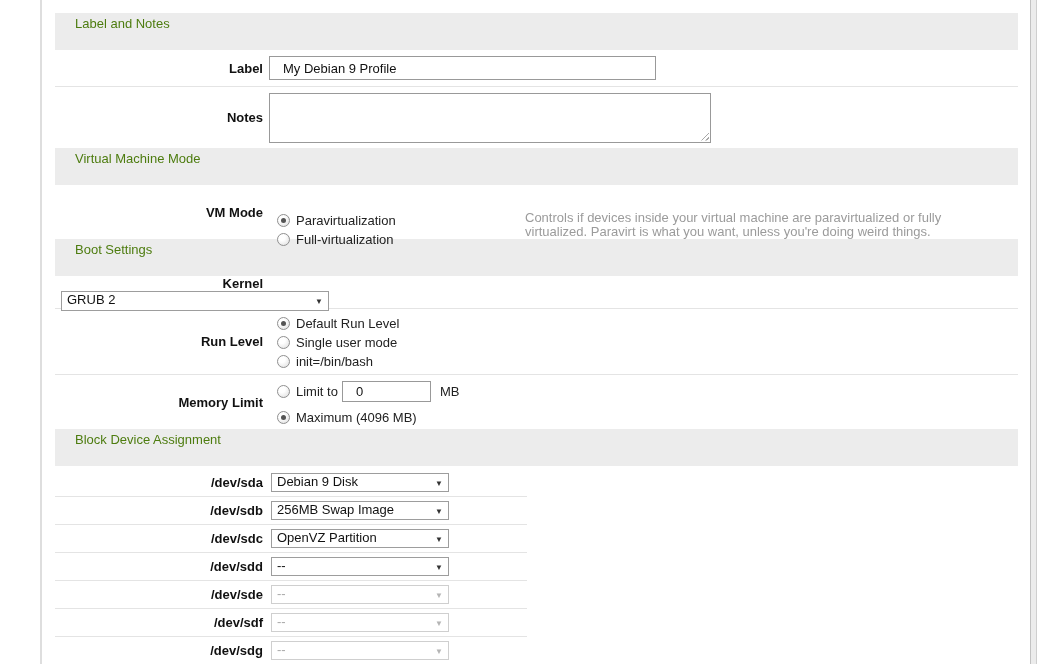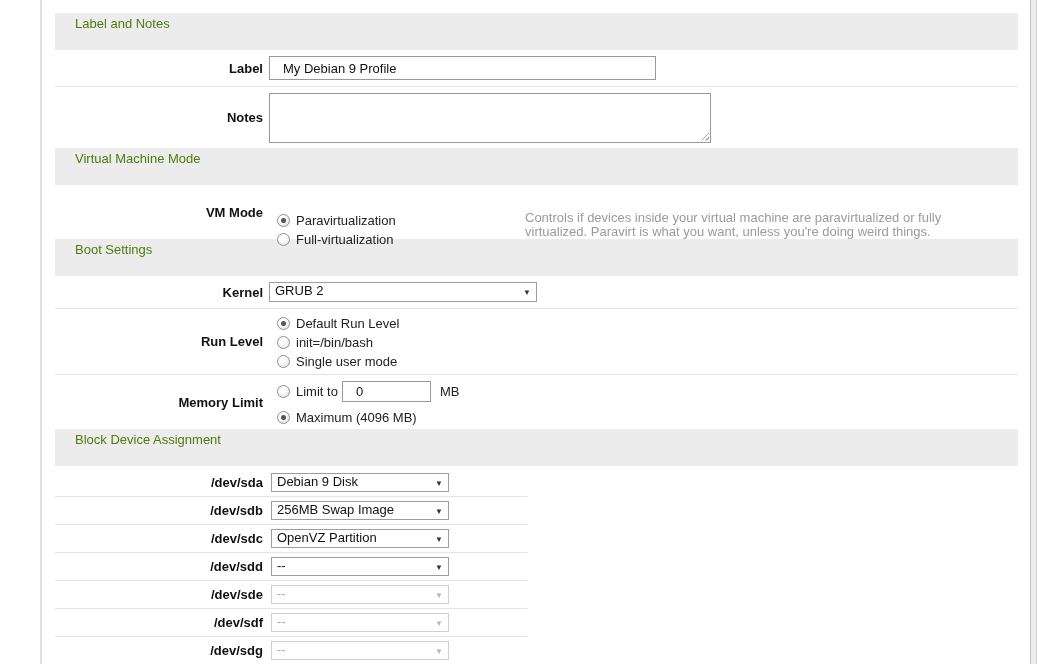--- a/index.html
+++ b/index.html
@@ -54,21 +54,21 @@
   .help { width:462px; flex:none; color:#9b9b9b; line-height:14px; }
 
   .sel { border:1px solid #9d9d9d; background:#fff; position:relative; display:flex;
     align-items:flex-start; padding:0 18px 0 5px; color:#111; }
   .sel .arrow { position:absolute; right:5px; top:50%; transform:translateY(-50%);
     font-size:8px; color:#333; }
   .sel.disabled { border-color:#cfcfcf; color:#a9a9a9; }
   .sel.disabled .arrow { color:#b5b5b5; }
   .sel span { white-space:nowrap; overflow:hidden; }
 
-  .row-kernel { height:32px; }
+  .row-kernel { height:32px;flex-direction:column; }
   .row-kernel .ffield { display:flex; align-items:center; }
   .kernel-select { width:268px; height:20px; }
 
   .row-runlevel { height:65px; }
   .row-runlevel .ffield { padding-top:5px; }
 
   .row-memory { height:54px; }
   .row-memory .ffield { padding-top:4px; }
   .mem-line1 { display:flex; align-items:center; height:24px; }
   .mem-line1 .radio { margin:0 6px 0 8px; }
@@ -143,25 +143,25 @@
 
   <div class="frow row-runlevel">
     <div class="flabel">Run Level</div>
     <div class="ffield">
       <div class="opt">
         <span class="radio checked"></span>
         <span>Default Run Level</span>
       </div>
       <div class="opt">
         <span class="radio"></span>
-        <span>init=/bin/bash</span>
+        <span>Single user mode</span>
       </div>
       <div class="opt">
         <span class="radio"></span>
-        <span>Single user mode</span>
+        <span>init=/bin/bash</span>
       </div>
     </div>
   </div>
   <div class="divider"></div>
 
   <div class="frow row-memory">
     <div class="flabel">Memory Limit</div>
     <div class="ffield">
       <div class="mem-line1">
         <span class="radio"></span>

